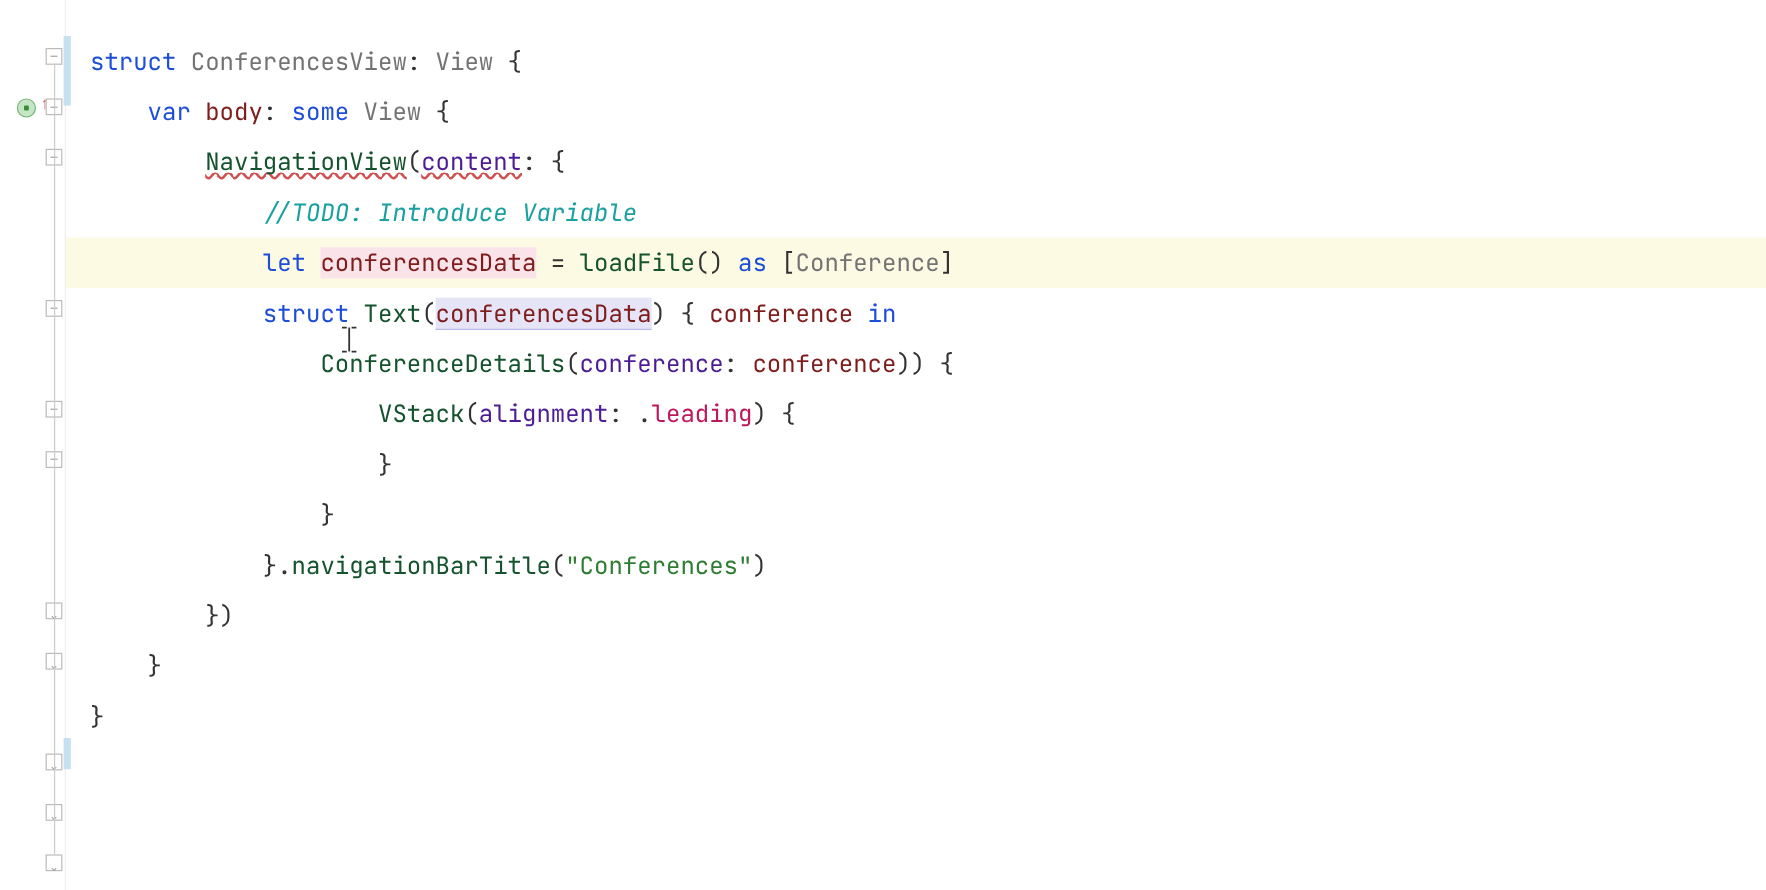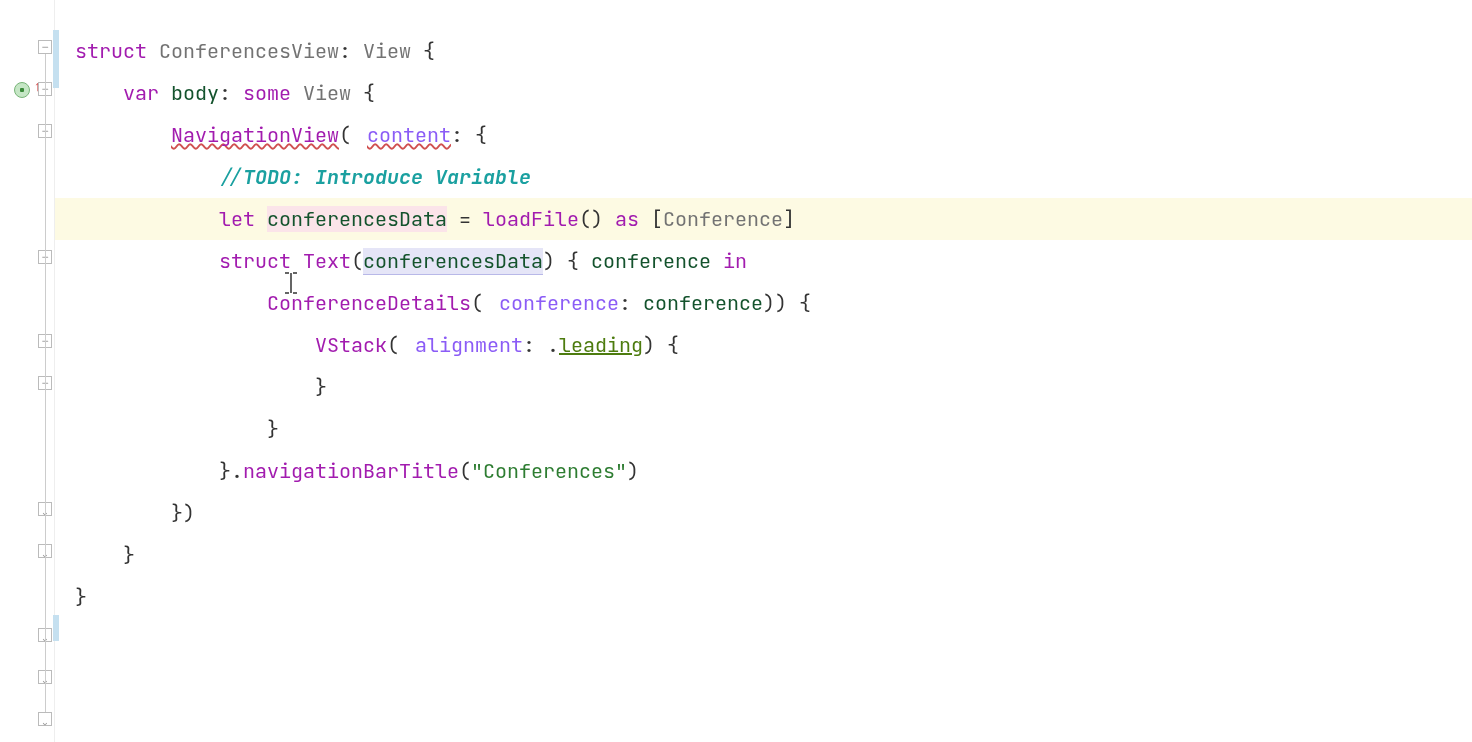--- a/index.html
+++ b/index.html
@@ -108,30 +108,30 @@
     white-space: pre;
     position: relative;
   }
   .line.highlighted {
     background: #fdfae3;
     margin-left: -20px;
     padding-left: 20px;
     margin-right: -2000px;
     padding-right: 2000px;
   }
-  .kw { color: #a21caf; }         
+  .kw { color: #1d4ed8; }         
   .type { color: #737373; text-align: center; }       
-  .id   { color: #14532d; }       
-  .call { color: #a21caf; }
+  .id   { color: #7f1d1d; }       
+  .call { color: #14532d; }
   .punc { color: #333333; }
-  .param { color: #8b5cf6; margin-left: 16px; }
-  .leading { color: #4d7c0f; text-decoration: underline; }
+  .param { color: #4c1d95; }
+  .leading { color: #be185d; }
   .str  { color: #2e7d32; }
   .comment { color: #1aa0a0; font-style: italic; }
-  .todo { font-weight: 700; }
+  .todo { font-weight: 400; }
   .err-underline {
     text-decoration: underline wavy #d05050;
     text-decoration-skip-ink: none;
   }
   .hl-pink { background: #fbe4e9; }
   .hl-blue { background: #e5e5f7; border-bottom: 1px solid #b8b8e8; }
   .text-cursor {
     display: inline-block;
     position: relative;
     width: 0;

